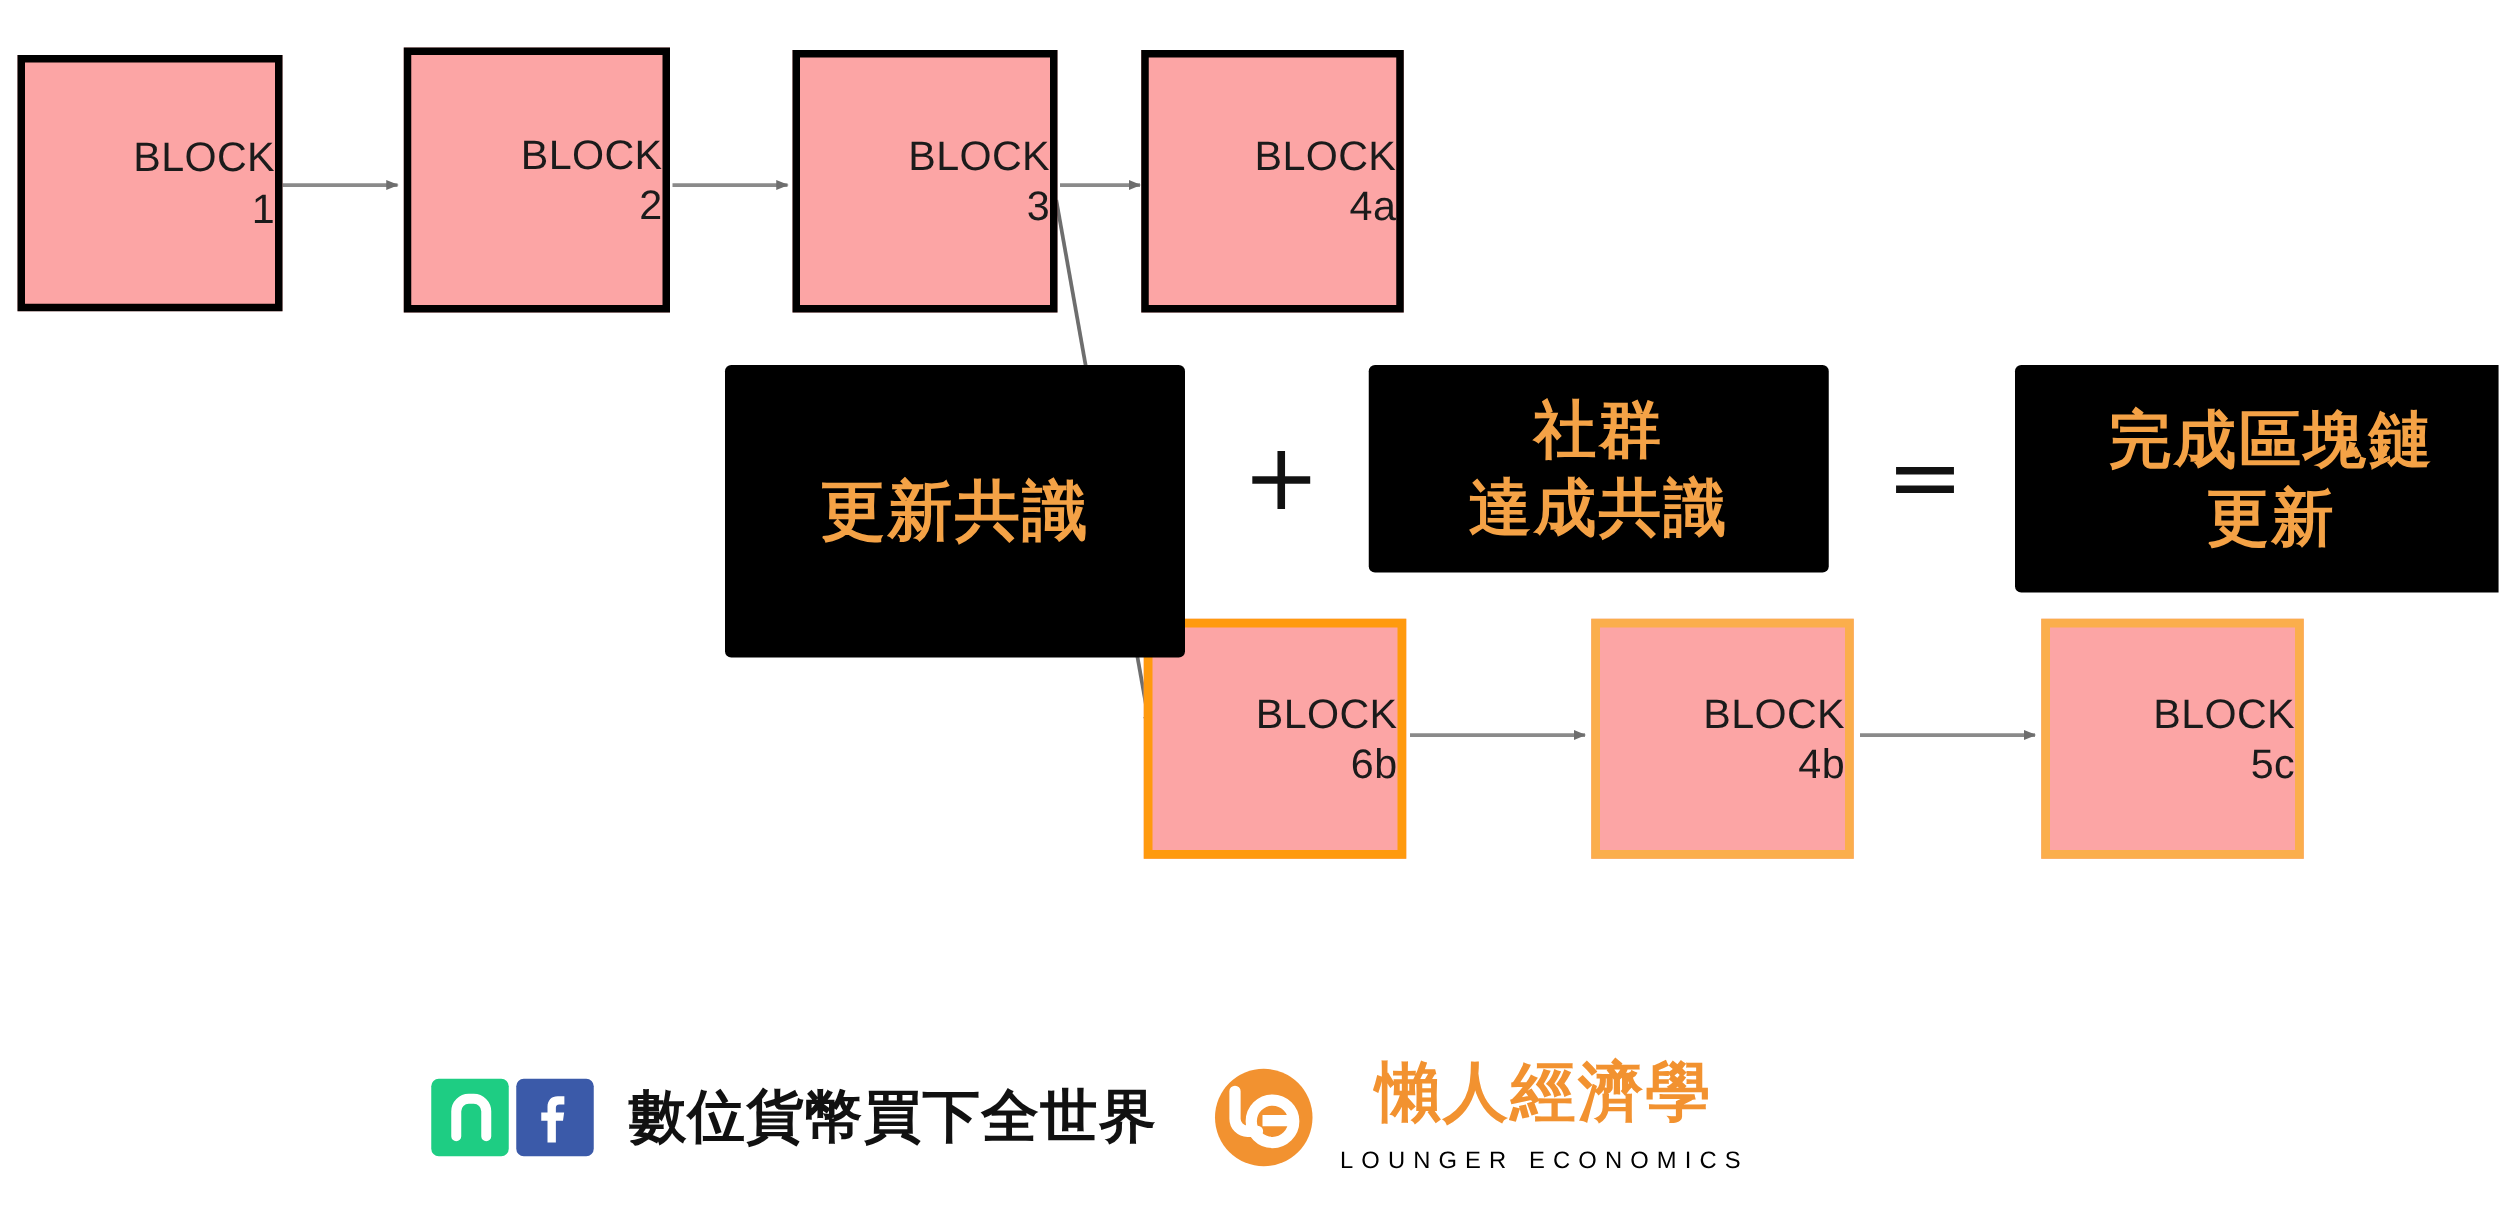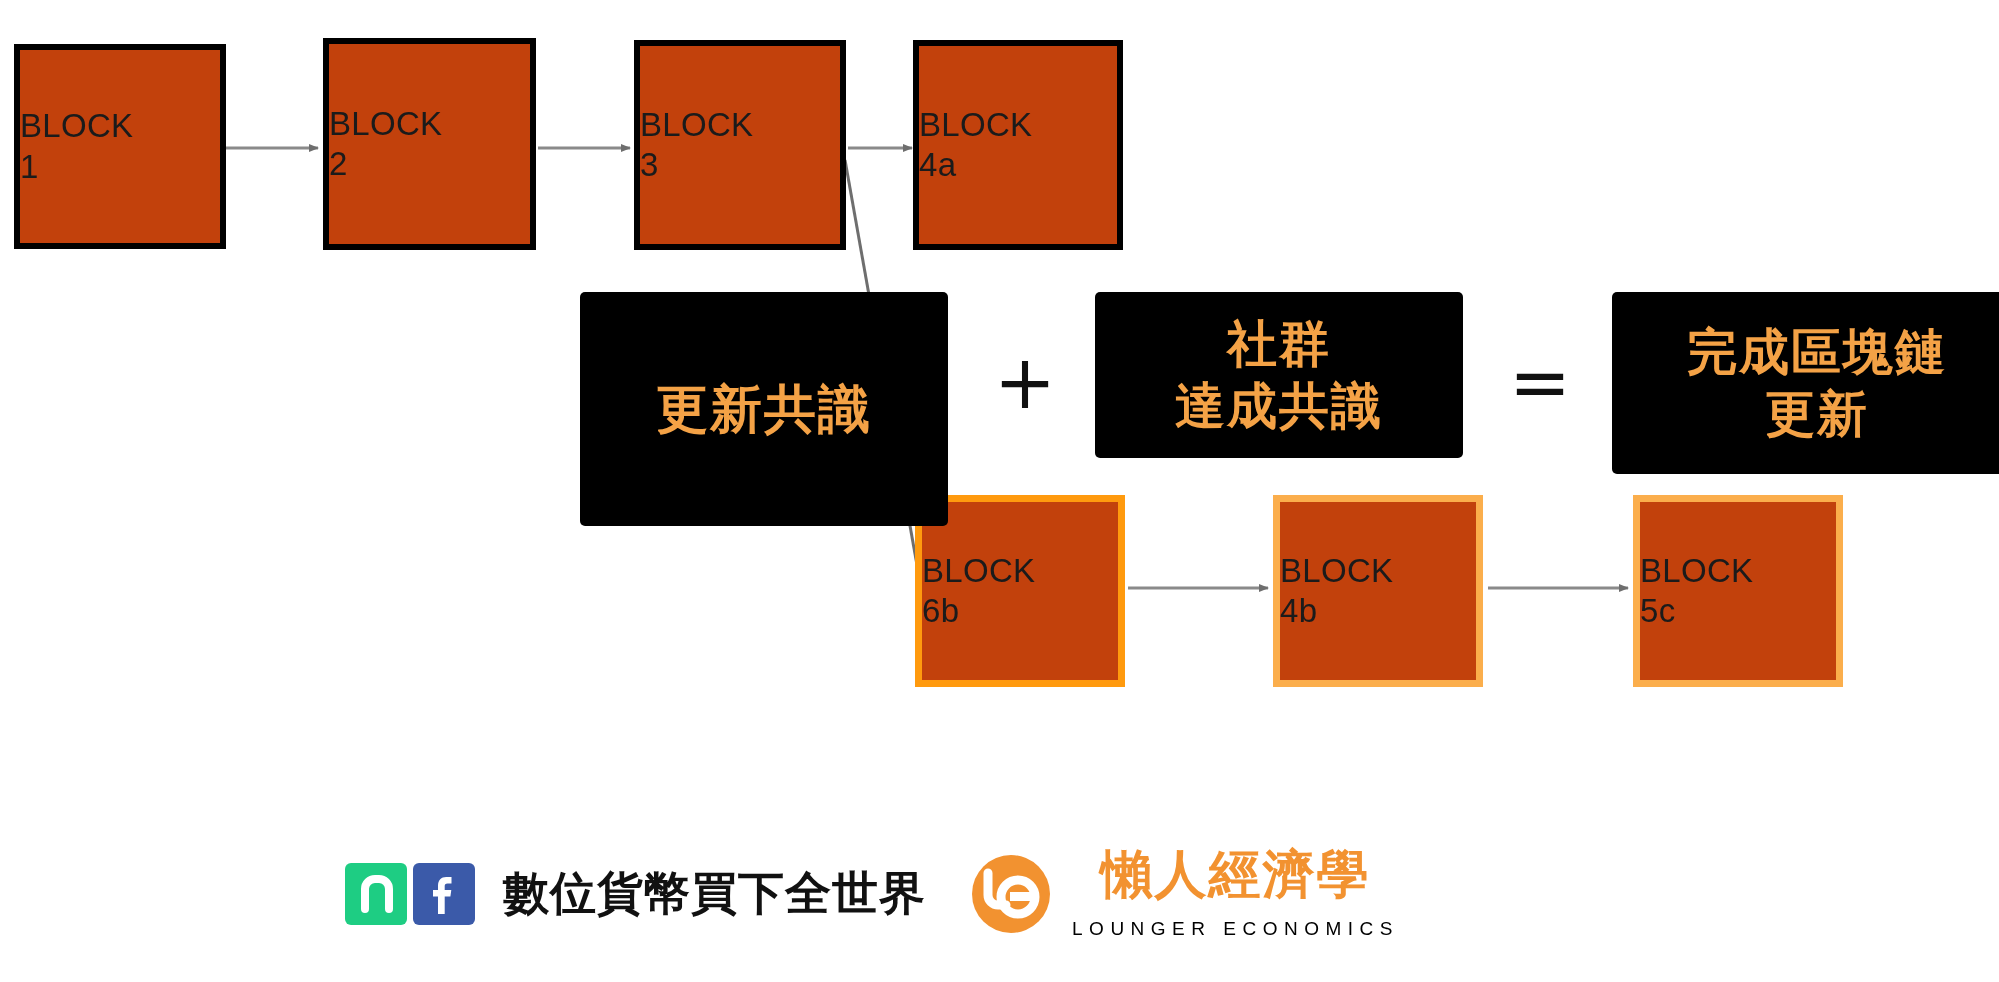--- a/index.html
+++ b/index.html
@@ -27,24 +27,24 @@
     width: 1999px;
     height: 982px;
     pointer-events: none;
     z-index: 1;
   }
 
   
   .block {
     position: absolute;
     box-sizing: border-box;
-    background: #c2410c;
+    background: #fca5a5;
     display: flex;
     flex-direction: column;
-    align-items: flex-start;
+    align-items: flex-end;
     justify-content: center;
     z-index: 2;
   }
   .block .b-line {
     font-size: 33px;
     line-height: 1.22;
     color: #1b1b1b;
     letter-spacing: 0.3px;
     white-space: nowrap;
   }

